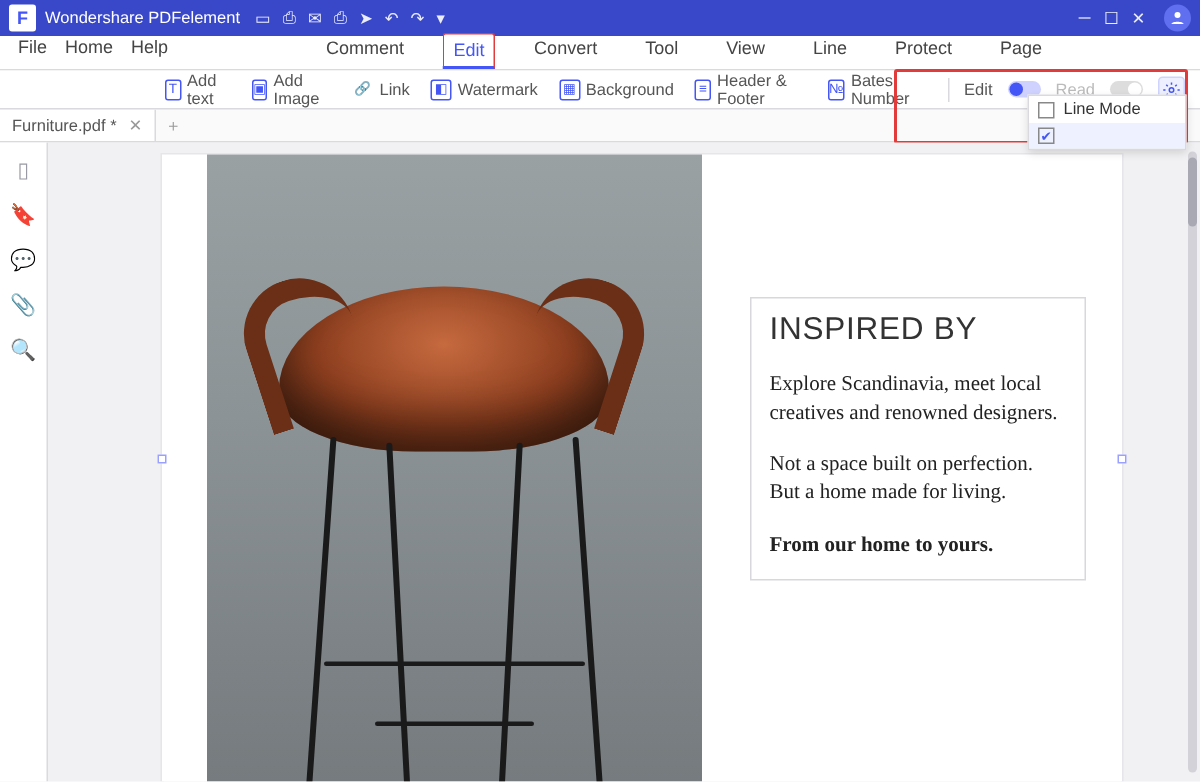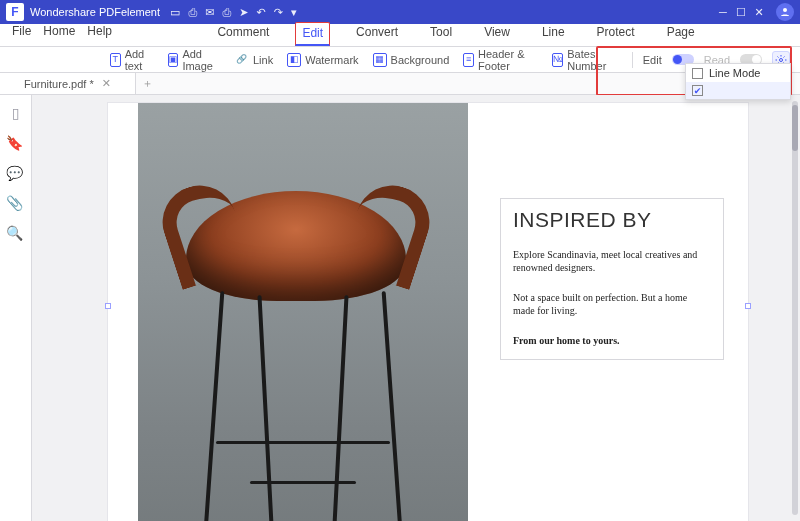--- a/index.html
+++ b/index.html
@@ -105,21 +105,21 @@
     align-items:center;justify-content:center;font-size:9px;color:var(--brand);
   }
   .dropdown .item.sel{background:#eef1ff}
 
   
   .tabstrip{
     height:22px;background:#fafafb;border-bottom:1px solid var(--border);
     display:flex;align-items:center;font-size:11px;color:#555;
   }
   .doc-tab{
-    display:flex;align-items:center;gap:8px;padding:0 24px;height:100%;
+    display:flex;align-items:center;gap:8px;padding:0 8px;height:100%;
     border-right:1px solid var(--border);background:#fff;
   }
   .doc-tab .close{color:#999}
   .add-tab{padding:0 6px;color:#999}
 
   
   .workspace{
     position:absolute;left:0;right:0;top:95px;bottom:0;display:flex;
   }
   .sidebar{
@@ -171,21 +171,21 @@
   .copy{
     position:absolute;left:392px;top:95px;width:224px;
     border:1px solid #d7d7dc;padding:10px 12px 12px;
   }
   .copy h1{
     margin:0 0 10px;font-family:Arial,Helvetica,sans-serif;
     font-size:21px;font-weight:400;letter-spacing:.5px;line-height:1.08;
   }
   .copy p{
     margin:16px 0 10px;font-family:Georgia,'Times New Roman',serif;
-    font-size:10px;line-height:1.35;color:#222;
+    font-size:14px;line-height:1.35;color:#222;
   }
   .copy p.sign{font-weight:700;margin-bottom:0}
 
   
   .handle{position:absolute;width:6px;height:6px;background:#fff;border:1px solid #9aa0ff}
   .h-left{left:-3px;top:200px}
   .h-right{right:-3px;top:200px}
 </style>
 </head>
 <body>

